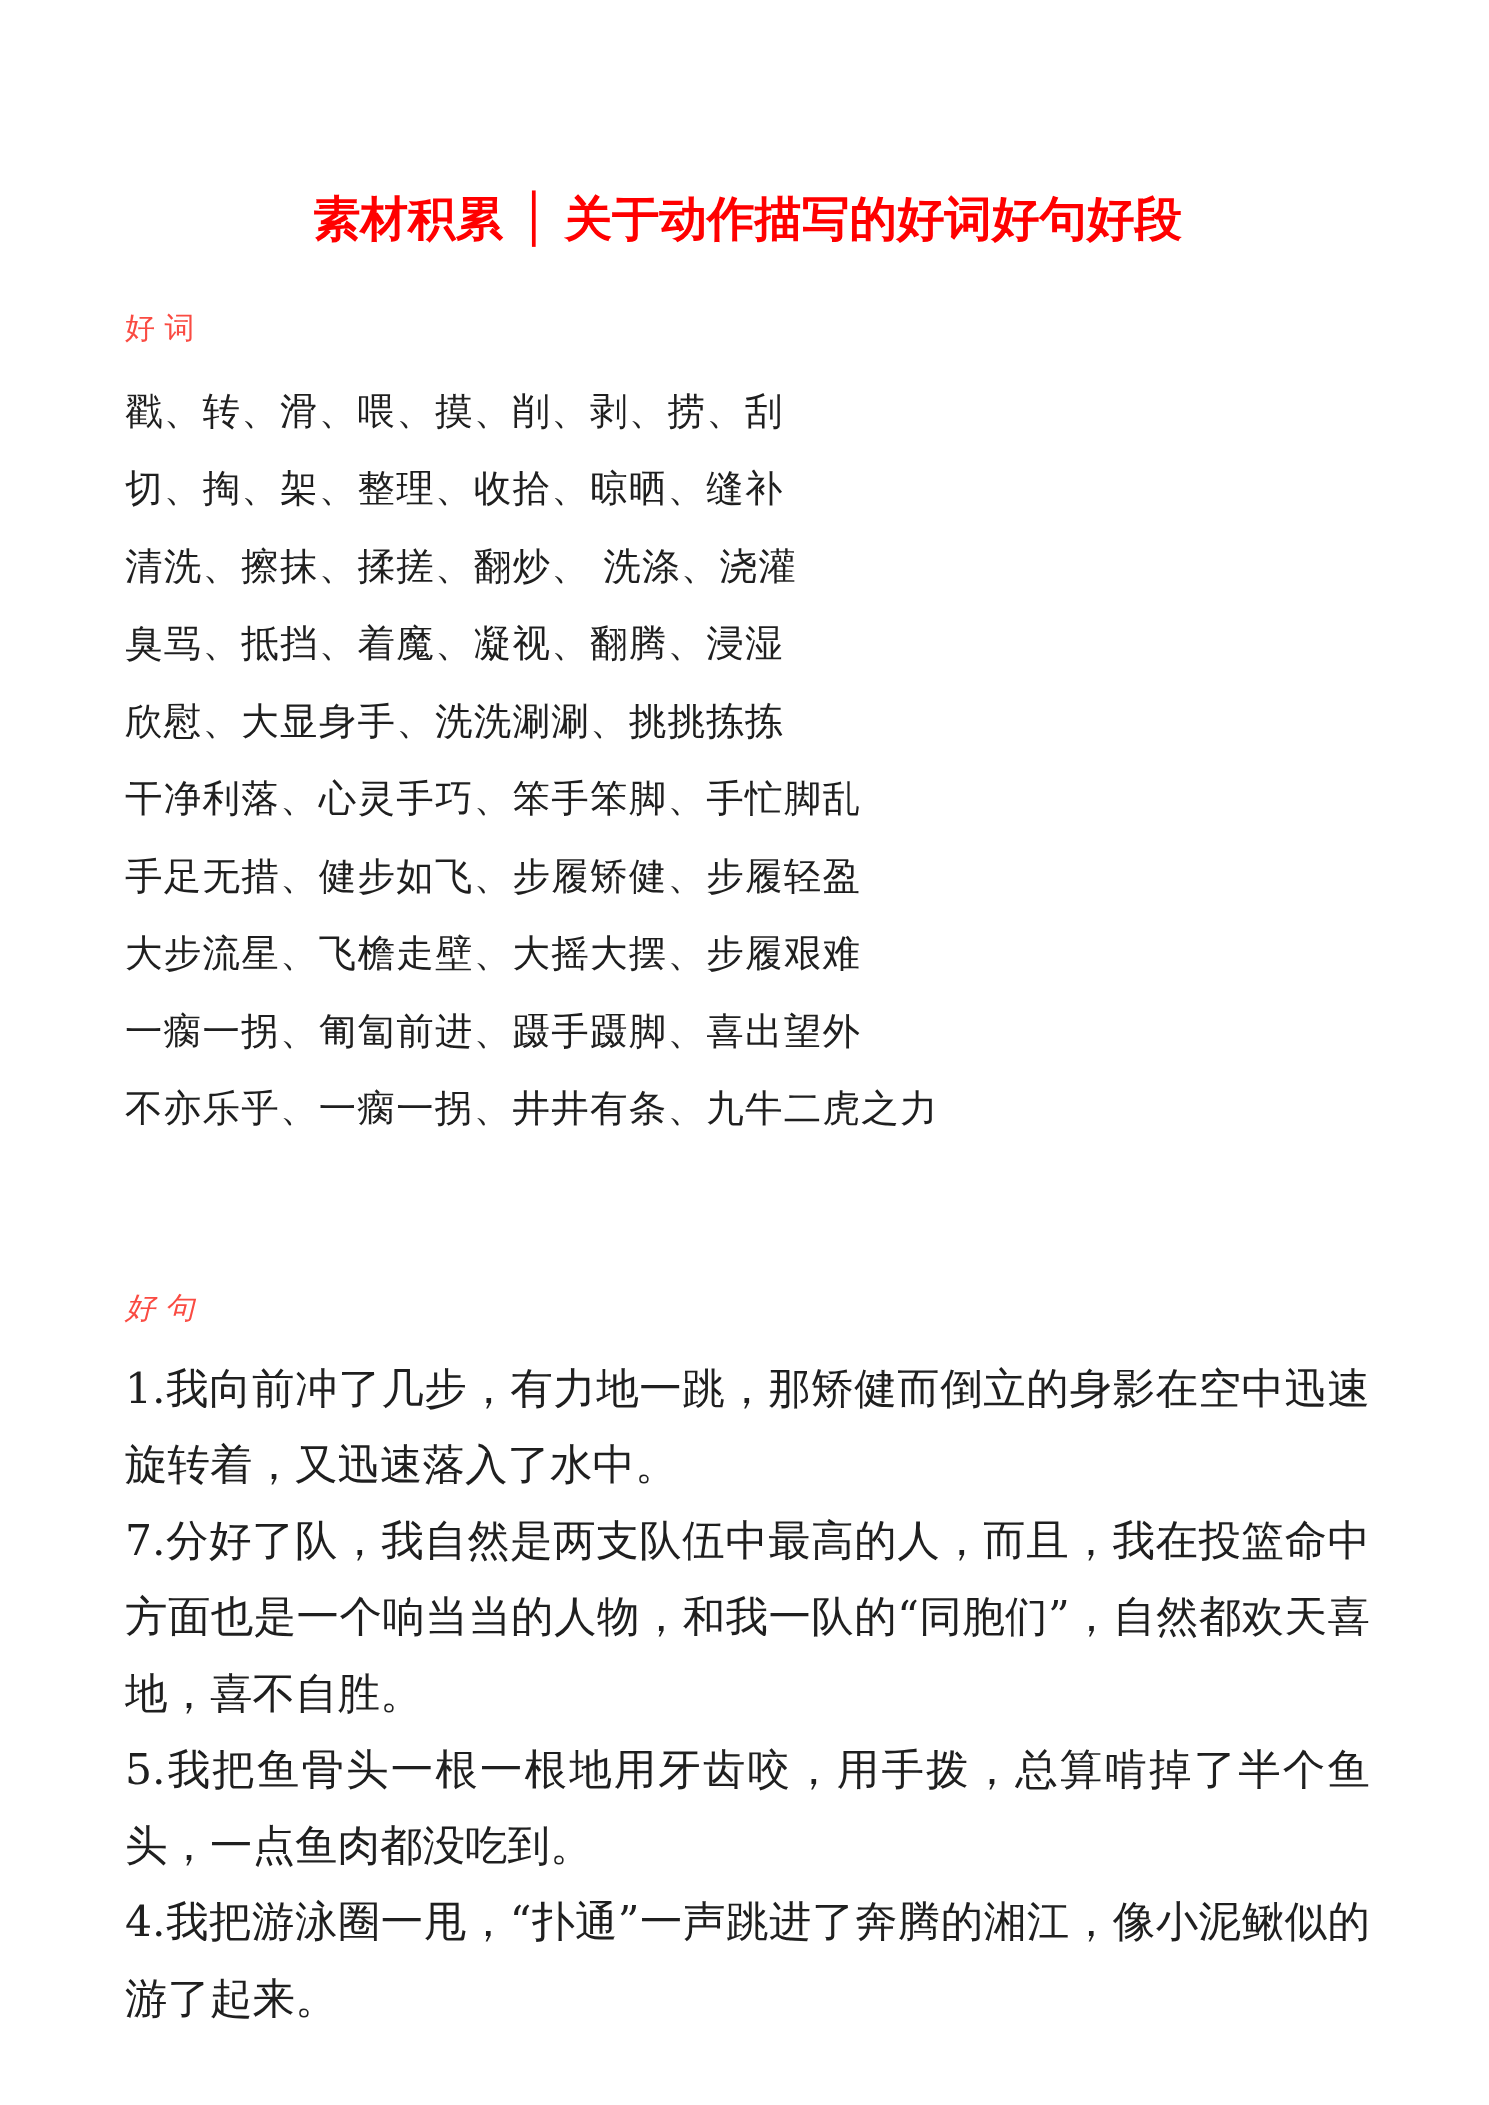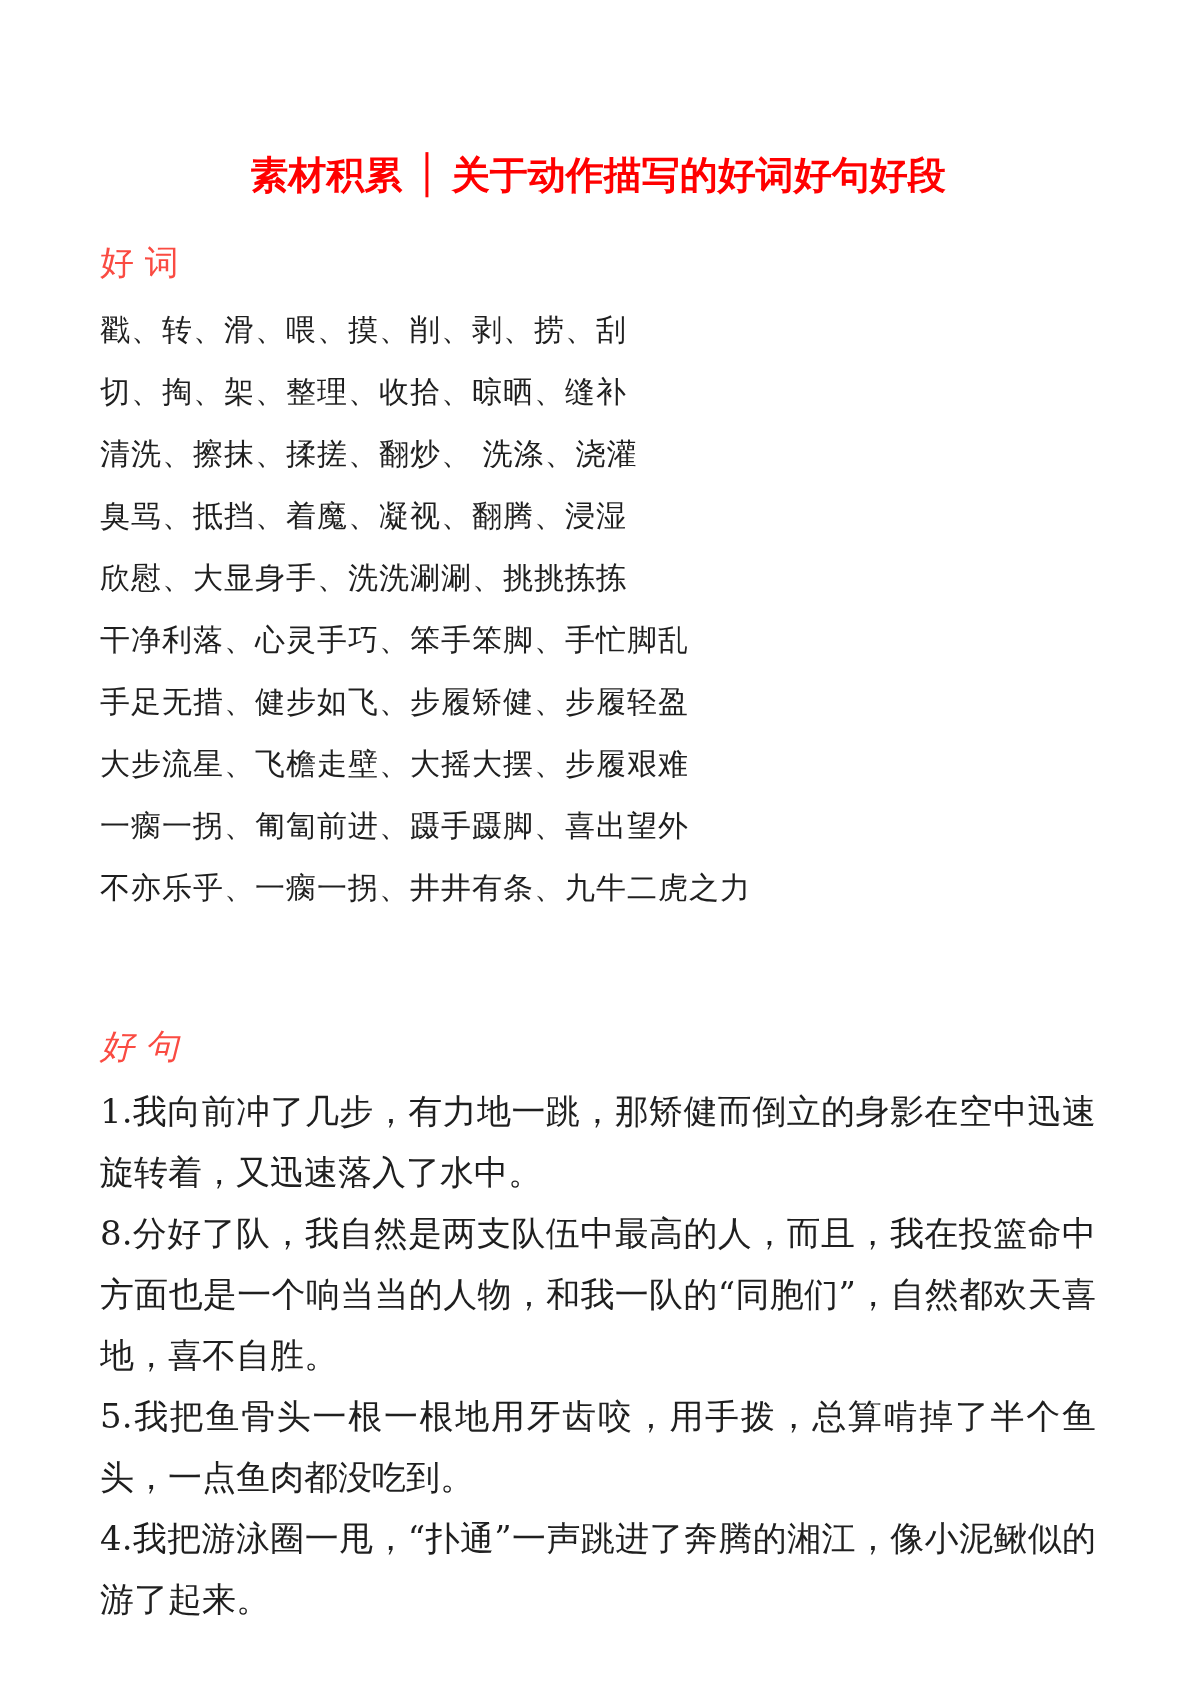--- a/index.html
+++ b/index.html
@@ -24,21 +24,21 @@
   .doc-title {
     text-align: center;
     color: #ff0000;
     font-weight: bold;
     font-size: 38px;
     line-height: 50px;
     white-space: nowrap;
   }
   .section-heading {
     color: #fa4b42;
-    font-size: 34px;
+    font-size: 24px;
     line-height: 40px;
     font-weight: normal;
     margin: 0;
   }
   .words-heading {
     margin-top: 42px;
   }
   .word-list {
     margin-top: 17px;
   }
@@ -82,18 +82,18 @@
     <div class="word-line">手足无措、健步如飞、步履矫健、步履轻盈</div>
     <div class="word-line">大步流星、飞檐走壁、大摇大摆、步履艰难</div>
     <div class="word-line">一瘸一拐、匍匐前进、蹑手蹑脚、喜出望外</div>
     <div class="word-line">不亦乐乎、一瘸一拐、井井有条、九牛二虎之力</div>
   </div>
 
   <h2 class="section-heading sentences-heading">好 句</h2>
 
   <div class="sentence-list">
     <p class="sentence">1.我向前冲了几步，有力地一跳，那矫健而倒立的身影在空中迅速旋转着，又迅速落入了水中。</p>
-    <p class="sentence">8.分好了队，我自然是两支队伍中最高的人，而且，我在投篮命中方面也是一个响当当的人物，和我一队的“同胞们”，自然都欢天喜地，喜不自胜。</p>
+    <p class="sentence">7.分好了队，我自然是两支队伍中最高的人，而且，我在投篮命中方面也是一个响当当的人物，和我一队的“同胞们”，自然都欢天喜地，喜不自胜。</p>
     <p class="sentence">5.我把鱼骨头一根一根地用牙齿咬，用手拨，总算啃掉了半个鱼头，一点鱼肉都没吃到。</p>
     <p class="sentence">4.我把游泳圈一甩，“扑通”一声跳进了奔腾的湘江，像小泥鳅似的游了起来。</p>
   </div>
 
 </div>
 
 </body></html>

